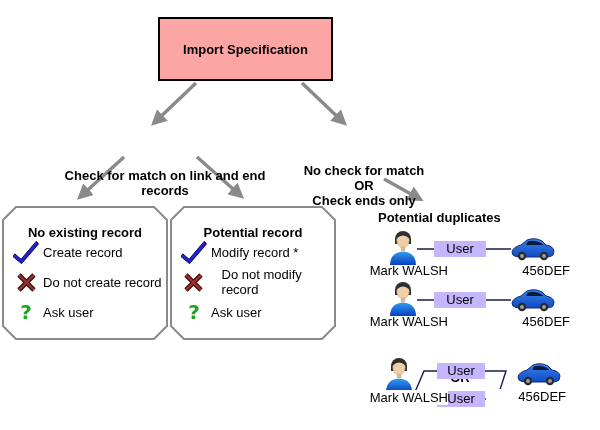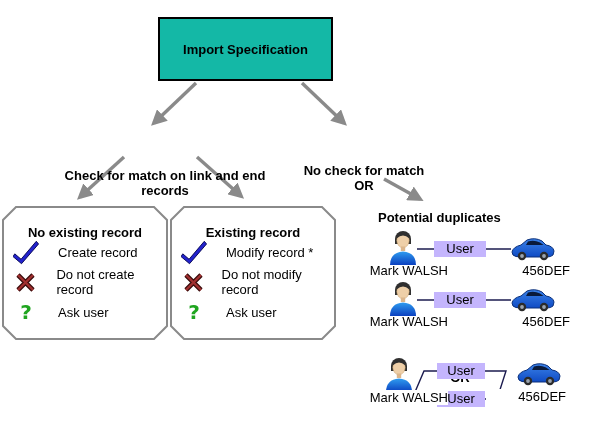--- a/index.html
+++ b/index.html
@@ -3,29 +3,29 @@
 <meta charset="utf-8">
 <style>
   html,body{margin:0;padding:0;background:#fff;}
   .canvas{position:relative;width:600px;height:430px;background:#fff;overflow:hidden;
           font-family:"Liberation Sans",sans-serif;color:#000;font-size:13px;}
   .abs{position:absolute;}
   .bold{font-weight:bold;}
   .center{text-align:center;margin-top:32px;}
   .layer{position:absolute;left:0;top:0;width:600px;height:430px;}
 
-  .topbox{left:158px;top:17px;width:171px;height:60px;border:2px solid #000;background:#14b8a6;
+  .topbox{left:158px;top:17px;width:171px;height:60px;border:2px solid #000;background:#fca5a5;
           display:flex;align-items:center;justify-content:center;font-weight:bold;}
 
   .octbox{width:166px;height:134px;}
   .octbox .bg{position:absolute;left:0;top:0;}
   .octbox .title{position:absolute;left:0;top:7px;width:166px;text-align:center;font-weight:bold;margin-top:12px;}
   .octrow{position:absolute;left:10px;height:28px;display:flex;align-items:center;}
   .octrow .icn{width:28px;display:flex;align-items:center;justify-content:center;}
-  .octrow .txt{margin-left:18px;}
+  .octrow .txt{margin-left:3px;}
   .octrow .txt.indent{margin-left:15px;}
   .qmark{color:#1fa51f;font-weight:bold;font-size:20px;line-height:20px;
          font-family:"DejaVu Sans",sans-serif;}
   .userlbl{background:#c4b5fd;text-align:center;line-height:16px;height:16px;}
   .namelbl{text-align:right;}
 </style>
 </head>
 <body>
 
 <div class="canvas">
@@ -63,20 +63,21 @@
 
   <div class="abs topbox">
     <span>Import Specification</span>
   </div>
 
   <div class="abs bold center" style="left:40px;top:136px;width:250px;">Check for match on link and end records</div>
 
   <div class="abs bold center" style="left:300px;top:131px;width:128px;line-height:15px;">
     <div>No check for match</div>
     <div>OR</div>
+    <div>Check ends only</div>
   </div>
 
   <div class="abs octbox" style="left:2px;top:206px;">
     <svg class="bg" width="166" height="134" viewBox="0 0 166 134">
       <polygon points="14,1 152,1 165,14 165,120 152,133 14,133 1,120 1,14" fill="#fff" stroke="#8a8a8a" stroke-width="2"></polygon>
     </svg>
     <div class="title">No existing record</div>
     <div class="octrow" style="top:32px;">
       <span class="icn">
         <svg width="26" height="27" viewBox="0 0 29 29">
@@ -97,21 +98,21 @@
     <div class="octrow" style="top:92px;">
       <span class="icn qmark">?</span>
       <span class="txt">Ask user</span>
     </div>
   </div>
 
   <div class="abs octbox" style="left:170px;top:206px;">
     <svg class="bg" width="166" height="134" viewBox="0 0 166 134">
       <polygon points="14,1 152,1 165,14 165,120 152,133 14,133 1,120 1,14" fill="#fff" stroke="#8a8a8a" stroke-width="2"></polygon>
     </svg>
-    <div class="title">Existing record</div>
+    <div class="title">Potential record</div>
     <div class="octrow" style="top:62px;">
       <span class="icn">
         <svg width="21" height="21" viewBox="0 0 21 21">
           <path d="M3 3 L18 18 M18 3 L3 18" stroke="#3a0d0d" stroke-width="4.6"></path>
           <path d="M3 3 L18 18 M18 3 L3 18" stroke="#a03030" stroke-width="2.4"></path>
         </svg>
       </span>
       <span class="txt indent">Do not modify record</span>
     </div>
     <div class="octrow" style="top:32px;">

